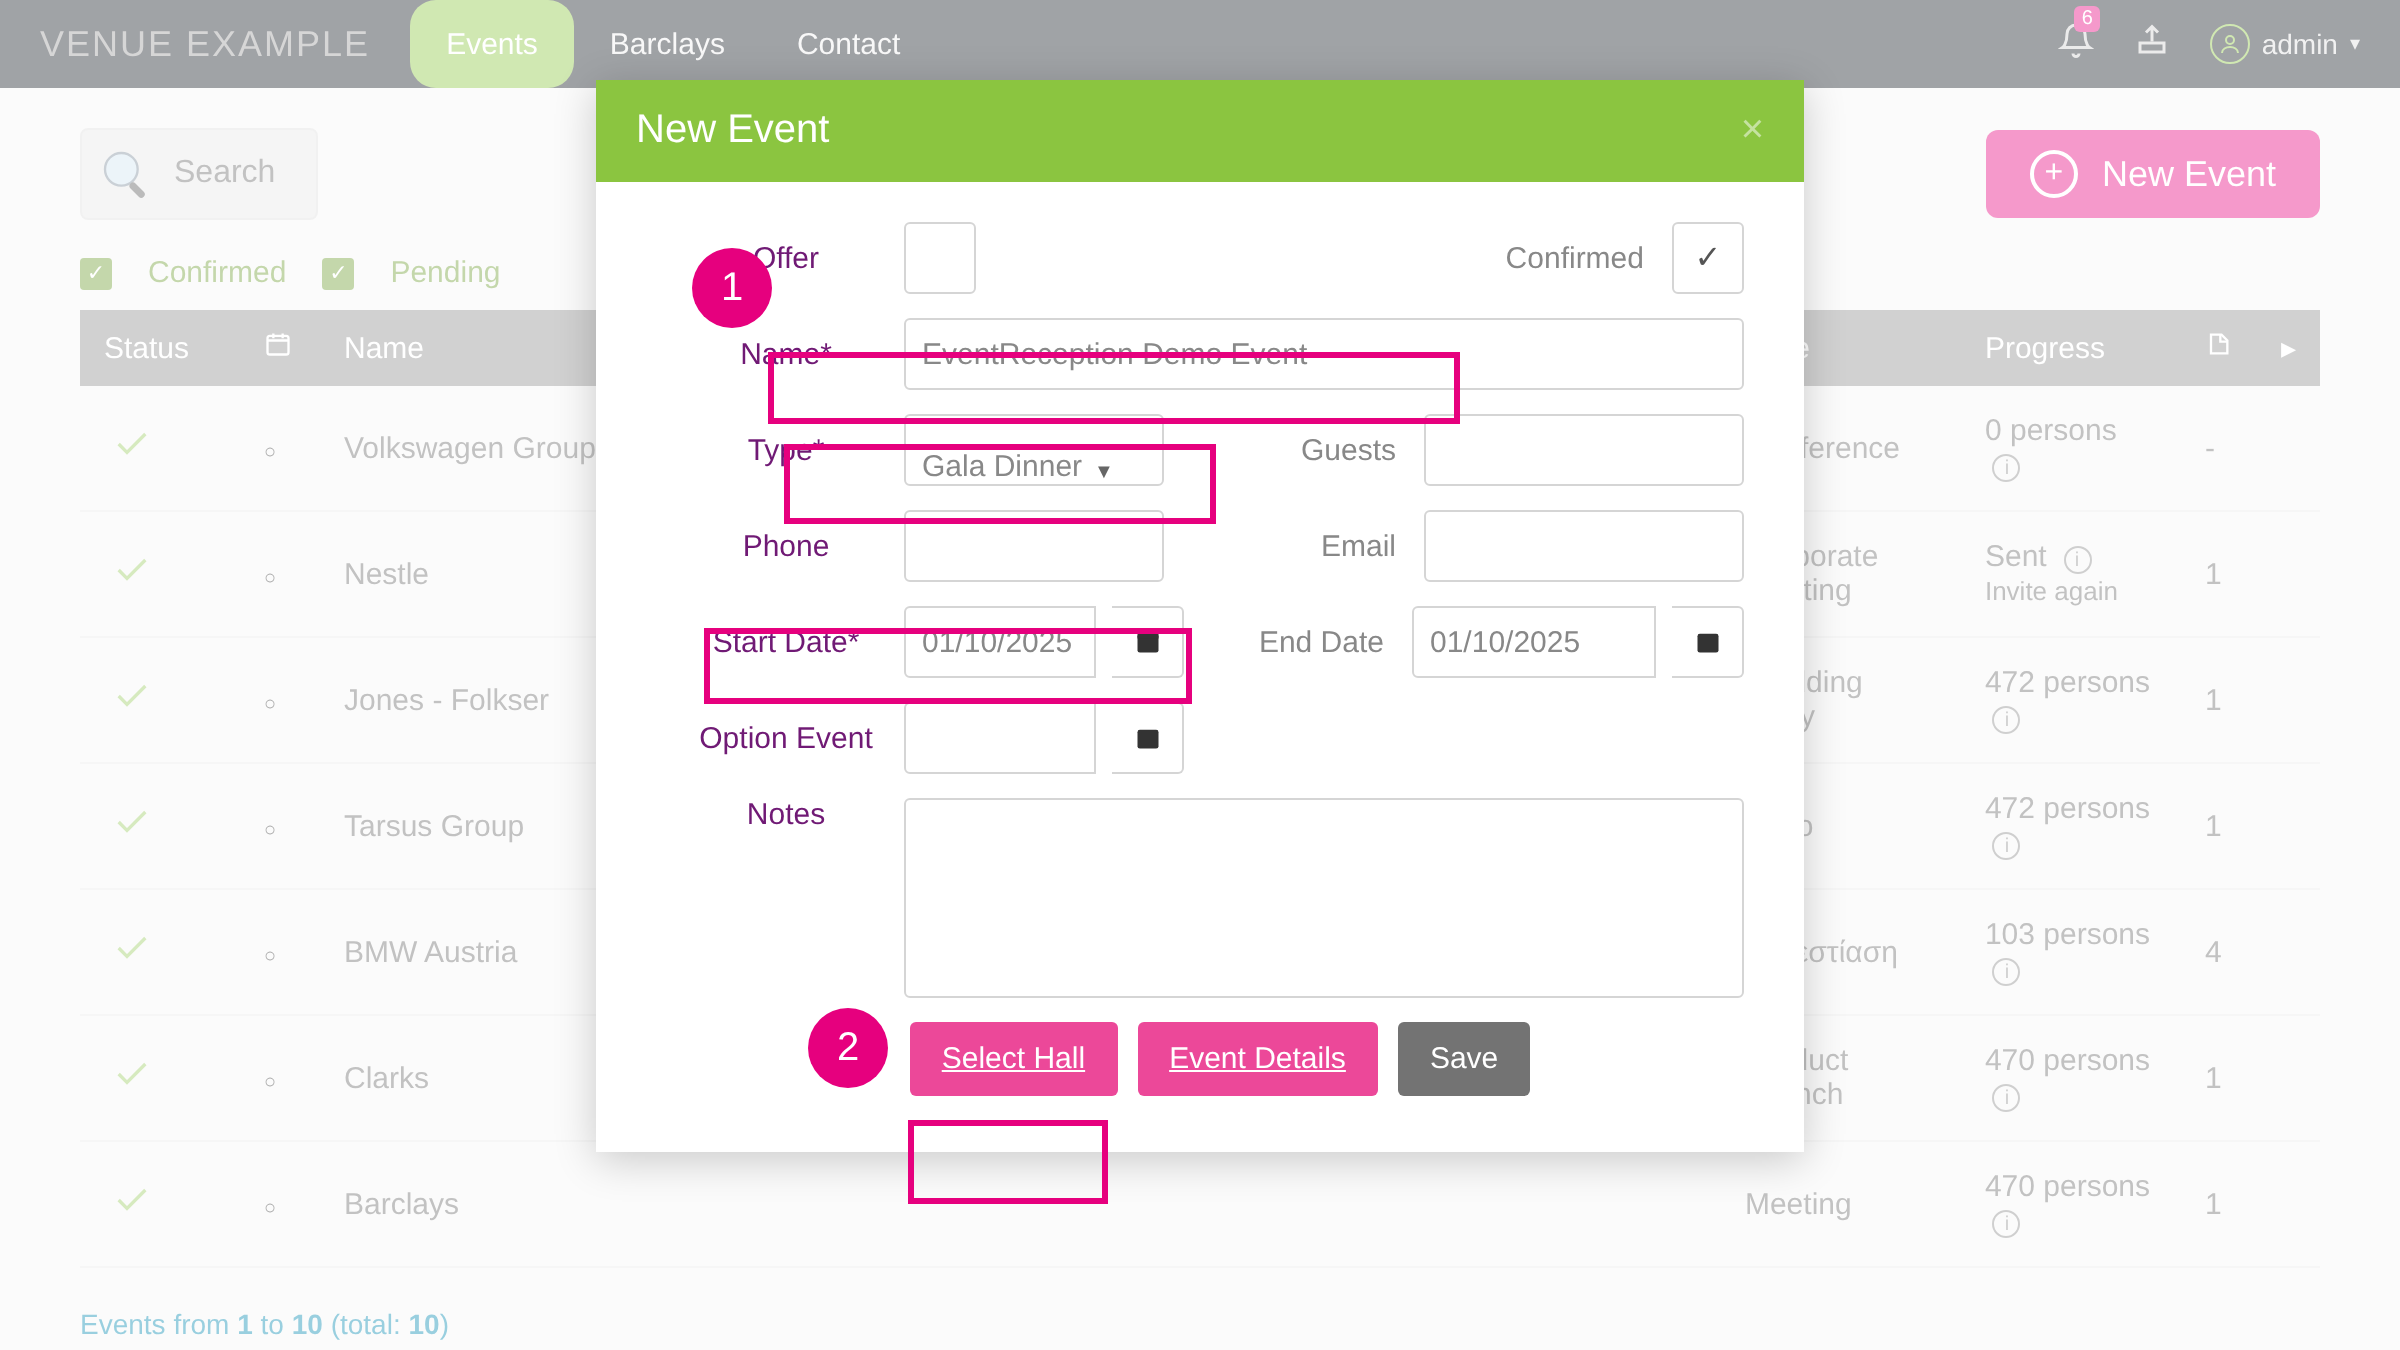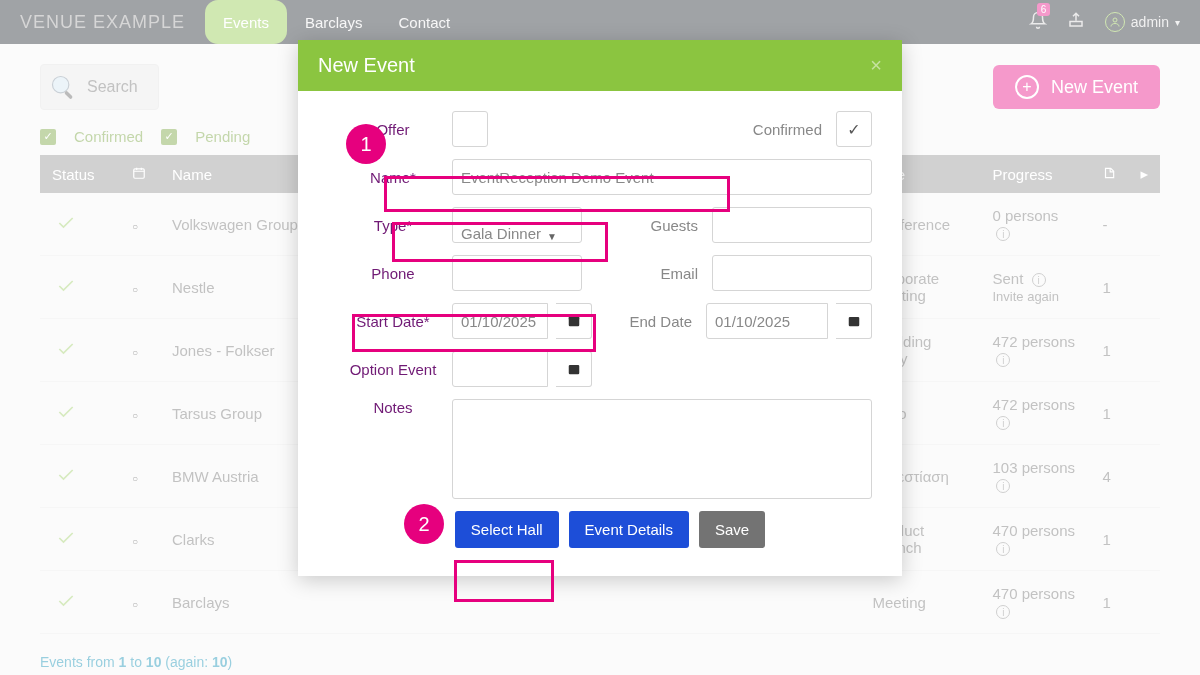--- a/index.html
+++ b/index.html
@@ -50,21 +50,21 @@
 .flabel { width: 96px; text-align: center; color: #701a75; font-size: 15px; padding-right: 6px; }
 .flabel2 { width: 80px; text-align: right; color: #888; font-size: 15px; padding-right: 6px; }
 .finput { border: 1px solid #d5d5d5; border-radius: 3px; height: 36px; padding: 0 8px; font-size: 15px; color: #888; background: #fff; }
 .fbox { border: 1px solid #d5d5d5; border-radius: 3px; width: 36px; height: 36px; display: inline-flex; align-items: center; justify-content: center; }
 .fdrop { display: flex; align-items: flex-end; }
 .caret { font-size: 10px; margin-left: 6px; color: #666; }
 .cal { border: 1px solid #d5d5d5; border-left: none; border-radius: 0 3px 3px 0; width: 36px; height: 36px; display: inline-flex; align-items: center; justify-content: center; font-size: 14px; color: #333; }
 .notes { border: 1px solid #d5d5d5; border-radius: 3px; width: 420px; height: 100px; resize: none; }
 .modal-foot { display: flex; gap: 10px; justify-content: center; padding-bottom: 4px; }
 .btn { border: none; color: #fff; padding: 10px 16px; border-radius: 3px; font-size: 15px; }
-.btn-gray { background: #1d4ed8; }
+.btn-gray { background: #ec4899; text-decoration: underline; }
 .btn-green { background: #737373; }
 
 
 .annot { position: absolute; border: 3px solid #e6007e; pointer-events: none; }
 .annot-num { position: absolute; width: 40px; height: 40px; border-radius: 50%; background: #e6007e; color: #fff; display: flex; align-items: center; justify-content: center; font-size: 20px; font-weight: 400; }
 </style>
 </head>
 <body>
 
 <div class="topnav">
@@ -220,21 +220,21 @@
     <td>Barclays</td>
     <td>Meeting</td>
     <td>470 persons <span class="info-i">i</span></td>
     <td>1</td>
     <td></td>
         </tr>
       </tbody>
   </table>
 
   <div class="pager">
-    <span>Events from </span><b>1</b><span> to </span><b>10</b><span> (again: </span><b>10</b><span>)</span>
+    <span>Events from </span><b>1</b><span> to </span><b>10</b><span> (total: </span><b>10</b><span>)</span>
   </div>
 </div>
 
 <div class="overlay"></div>
 
 <div class="modal">
   <div class="modal-head">
     <span>New Event</span>
     <span class="modal-close">×</span>
   </div>

